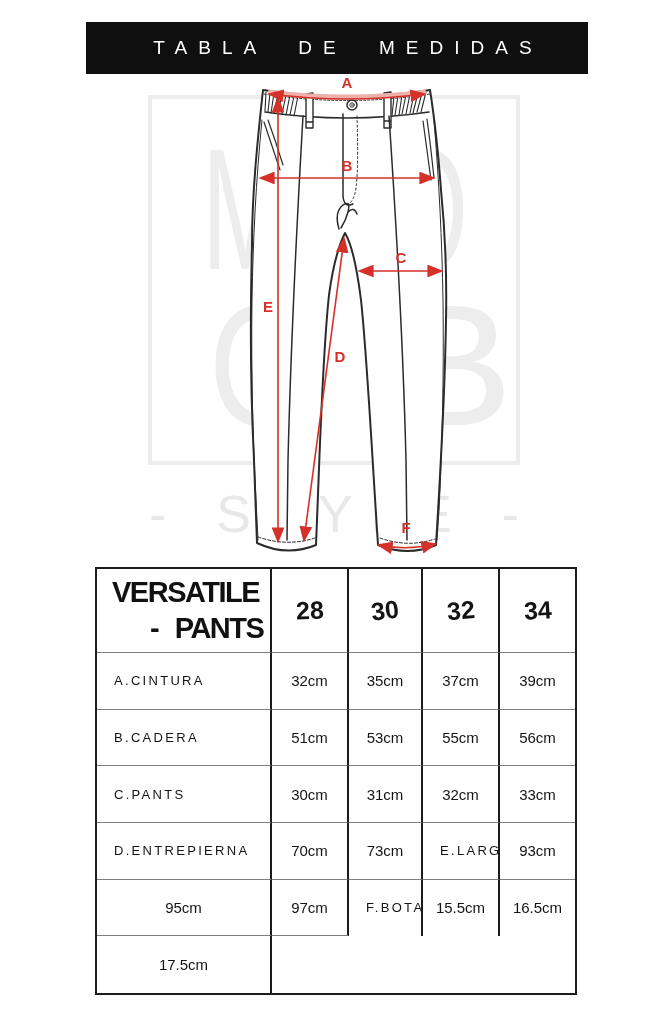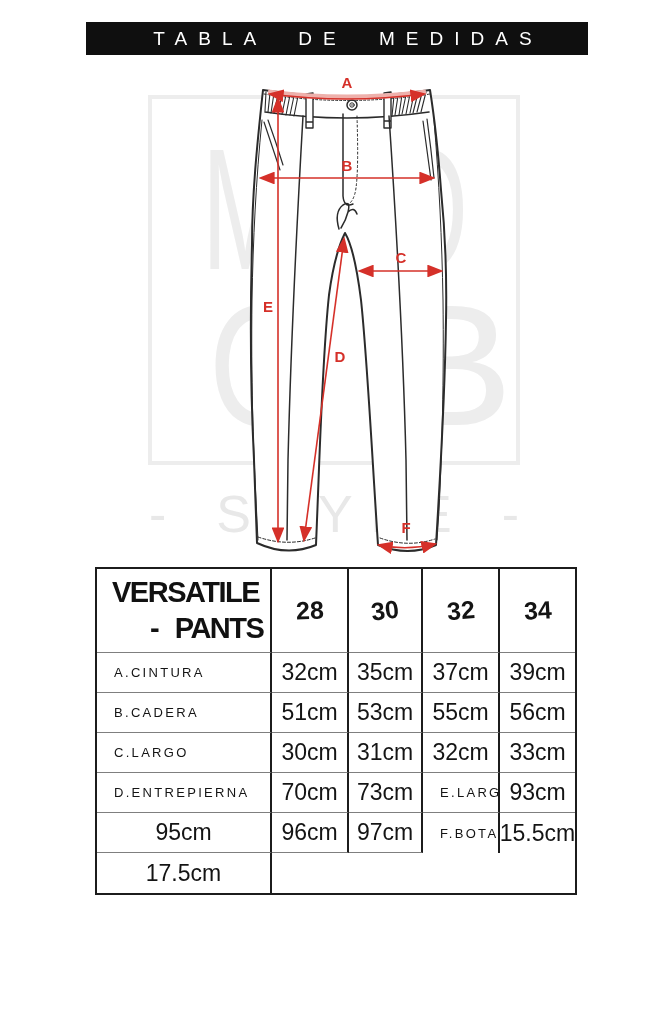--- a/index.html
+++ b/index.html
@@ -2,35 +2,35 @@
 <html><head>
 <meta charset="utf-8">
 <style>
   html,body { margin:0; padding:0; background:#ffffff; }
   #page {
     position:relative; width:668px; height:1024px; overflow:hidden;
     background:#ffffff; font-family:"Liberation Sans", sans-serif;
   }
   
   #banner {
-    position:absolute; left:86px; top:22px; width:502px; height:33px;
+    position:absolute; left:86px; top:22px; width:502px; height:52px;
     background:#0f0f0f; color:#ffffff;
     display:flex; align-items:center; justify-content:center;
     font-size:19px; letter-spacing:11px; word-spacing:16px; padding-left:22px;
     box-sizing:border-box; white-space:nowrap;
   }
   
   #diagram { position:absolute; left:0; top:0; }
   #diagram text { font-family:"Liberation Sans", sans-serif; }
   .wm-letter { fill:#ededed; font-size:172px; }
   .wm-style  { fill:#e8e8e8; font-size:52px; }
   .red-label { fill:#d53029; font-size:15px; font-weight:bold; }
   
   #size-table {
-    position:absolute; left:95px; top:567px; width:482px; height:328px;
+    position:absolute; left:95px; top:567px; width:482px; height:428px;
     display:grid; grid-template-columns:175px 77px 74px 77px 75px;
     grid-template-rows:84px repeat(6, 1fr);
     border:2px solid #1c1c1c; box-sizing:border-box; background:#ffffff;
   }
   .cell {
     border-right:2px solid #1c1c1c; border-bottom:1px solid #7f7f7f;
     display:flex; align-items:center; justify-content:center;
     color:#141414; overflow:hidden;
   }
   #size-table .cell:nth-child(5n) { border-right:none; }
@@ -41,21 +41,21 @@
     font-weight:bold; font-size:29px; letter-spacing:-1.5px; line-height:1.22;
     color:#111111;
   }
   .c-title .t2 { padding-left:38px; word-spacing:10px; }
   .size-num { font-size:25px; font-weight:bold; display:inline-block; }
   .c-label {
     justify-content:flex-start; padding-left:17px; padding-right:4px; box-sizing:border-box;
     font-size:13px; letter-spacing:2.3px; white-space:nowrap;
   }
   .c-label .ln { flex:1; }
-  .c-val { font-size:23px; }
+  .c-val { font-size:15px; }
 </style>
 </head>
 <body>
 
 <div id="page">
 
   <svg id="diagram" width="668" height="560" viewBox="0 0 668 560" xmlns="http://www.w3.org/2000/svg">
     <defs>
       <marker id="ah" viewBox="0 0 10 8" refX="8.5" refY="4" markerWidth="10" markerHeight="8" orient="auto-start-reverse">
         <path d="M0,0 L10,4 L0,8 Z" fill="#d53029"></path>
@@ -174,44 +174,44 @@
       <span class="lt">B.</span>
       <span class="ln">CADERA</span>
     </div>
     <div class="cell c-val">51cm</div>
     <div class="cell c-val">53cm</div>
     <div class="cell c-val">55cm</div>
     <div class="cell c-val">56cm</div>
 
     <div class="cell c-label">
       <span class="lt">C.</span>
-      <span class="ln">LARGO</span>
+      <span class="ln">PANTS</span>
     </div>
     <div class="cell c-val">30cm</div>
     <div class="cell c-val">31cm</div>
     <div class="cell c-val">32cm</div>
     <div class="cell c-val">33cm</div>
 
     <div class="cell c-label">
       <span class="lt">D.</span>
       <span class="ln">ENTREPIERNA</span>
     </div>
     <div class="cell c-val">70cm</div>
     <div class="cell c-val">73cm</div>
 
     <div class="cell c-label">
       <span class="lt">E.</span>
       <span class="ln">LARGO DE PRENDA</span>
     </div>
     <div class="cell c-val">93cm</div>
     <div class="cell c-val">95cm</div>
-    <div class="cell c-val">96cm</div>
     <div class="cell c-val">97cm</div>
 
     <div class="cell c-label last-row">
       <span class="lt">F.</span>
       <span class="ln">BOTAPIE</span>
     </div>
     <div class="cell c-val last-row">15.5cm</div>
+    <div class="cell c-val last-row">16.5cm</div>
     <div class="cell c-val last-row">17.5cm</div>
   </div>
 
 </div>
 
 </body></html>

